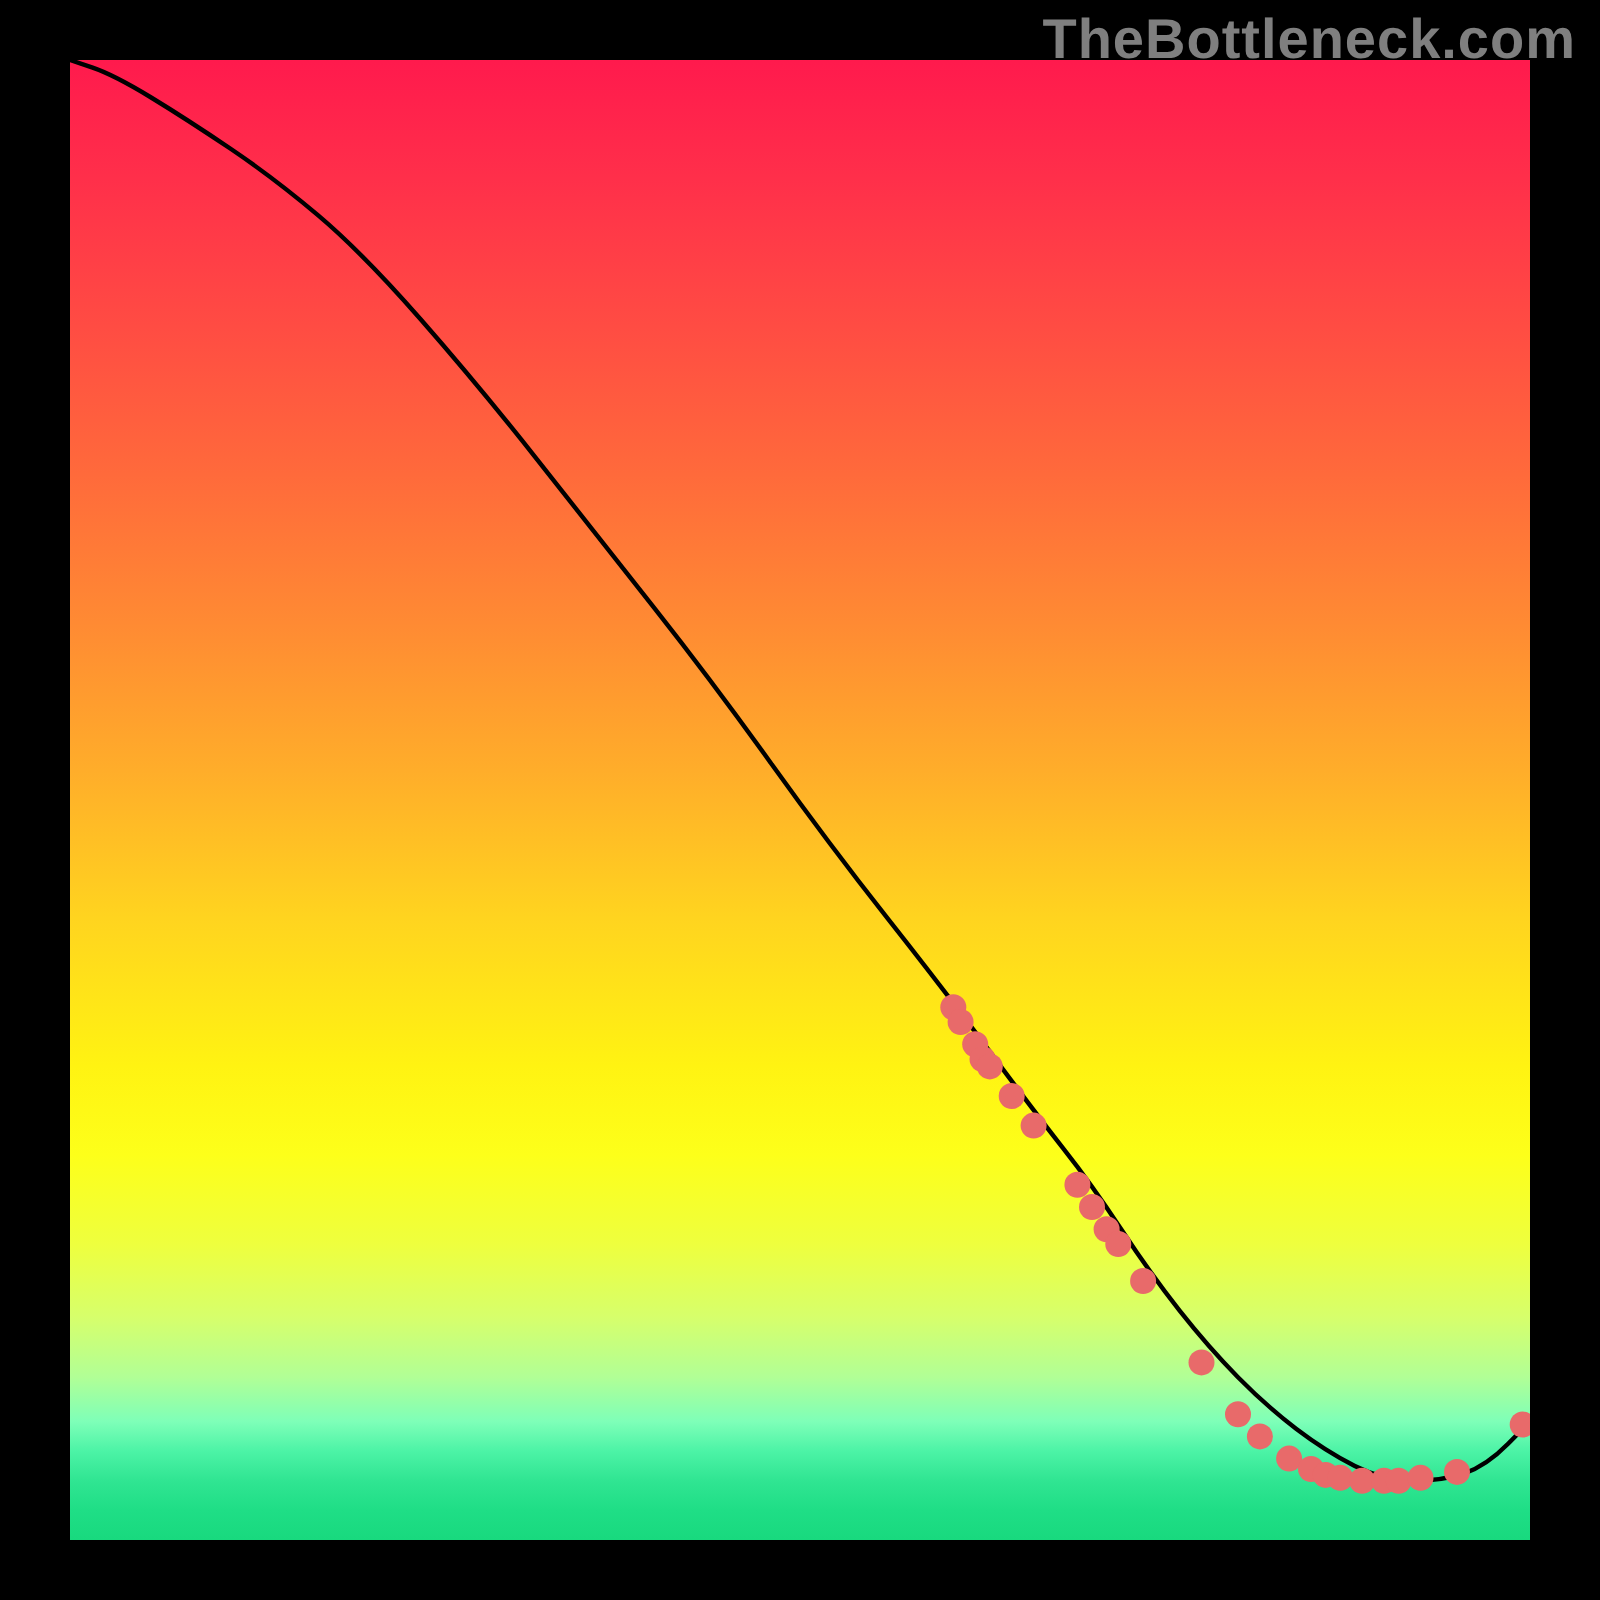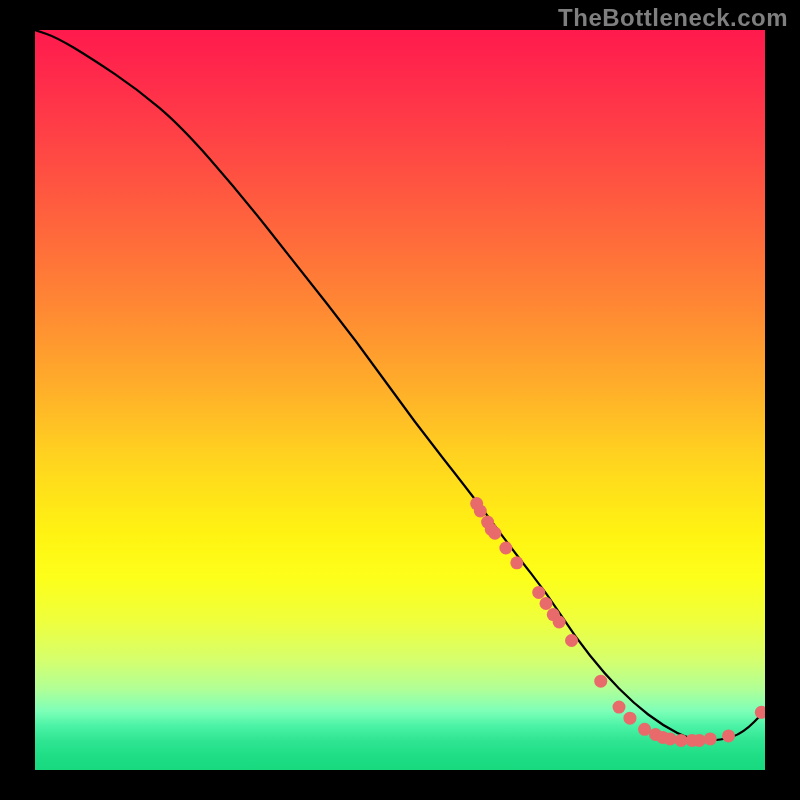--- a/index.html
+++ b/index.html
@@ -15,21 +15,21 @@
     position: relative;
     width: 800px;
     height: 800px;
     background: #000;
   }
   .watermark {
     position: absolute;
     top: 4px;
     right: 12px;
     color: #7f7f7f;
-    font-size: 24px;
+    font-size: 28px;
     font-weight: 600;
     letter-spacing: 0.5px;
     z-index: 5;
   }
   .plot-area {
     position: absolute;
     left: 35px;
     top: 30px;
     width: 730px;
     height: 740px;

